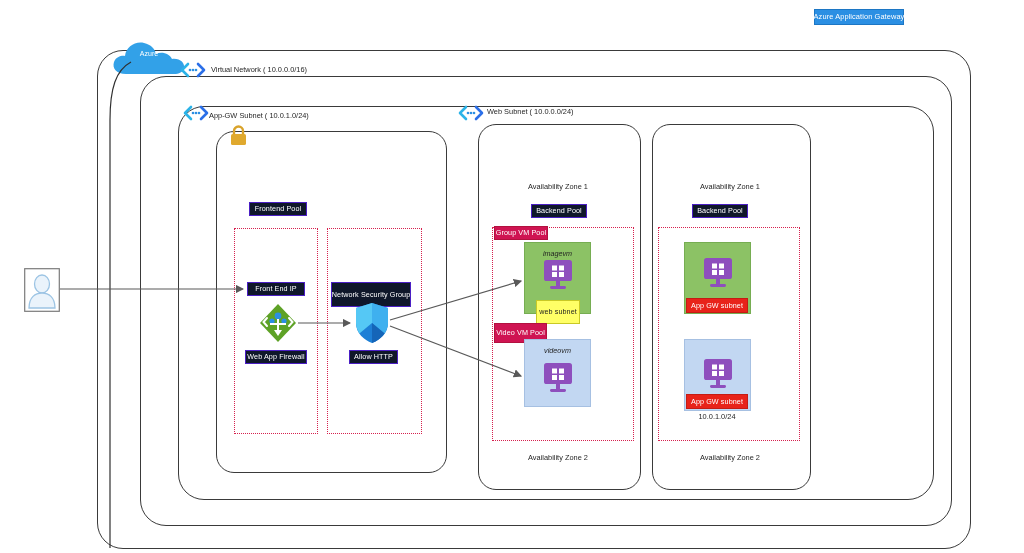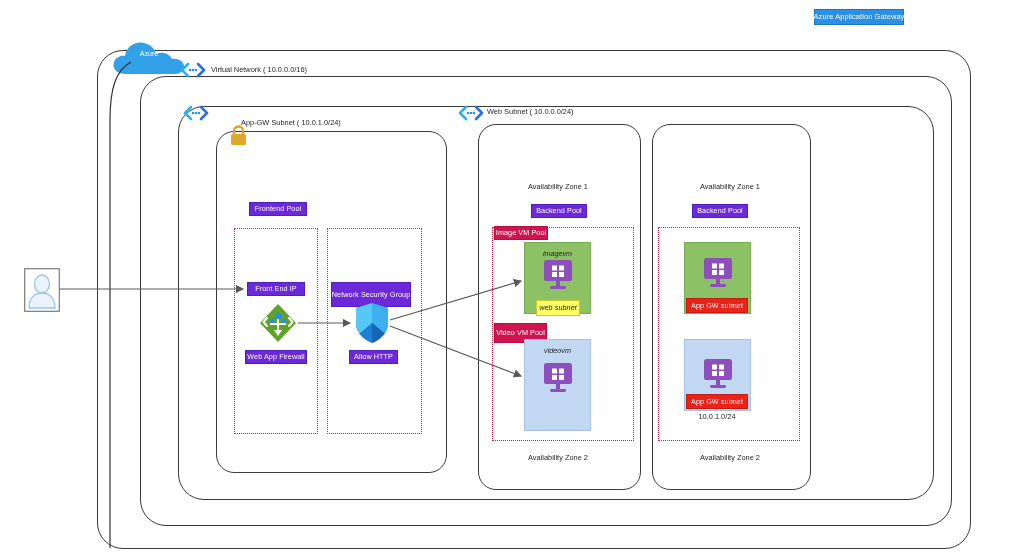--- a/index.html
+++ b/index.html
@@ -8,21 +8,21 @@
   .abs{position:absolute;}
   
   .cont{position:absolute;border:1.3px solid #3a3a3a;border-radius:26px;background:transparent;}
   .cont.sm{border-radius:18px;}
   
   .dashbox{position:absolute;border:1.6px dotted #d6204e;background:transparent;}
   
   .chip{position:absolute;display:flex;align-items:center;justify-content:center;
         font-size:7.2px;line-height:1;letter-spacing:.1px;color:#ffffff;white-space:nowrap;
         box-sizing:border-box;padding:0 4px;}
-  .chip.purple{background:#6d28d9;border:1px solid #4a1fc4;}
+  .chip.purple{background:#0f172a;border:1px solid #4a1fc4;}
   .chip.crimson{background:#cf1452;border:1px solid #b2113f;}
   .chip.red{background:#e8231a;border:1px solid #c41c14;}
   .chip.yellow{background:#ffff66;border:1px solid #c9c925;color:#1f1f1f;}
   .chip.blue{background:#2b8fe3;border:1px solid #1c76c4;}
   
   .txt{position:absolute;font-size:7.4px;color:#1f1f1f;white-space:nowrap;line-height:1;}
   .txt.c{transform:translateX(-50%);}
   
   .vmtile{position:absolute;box-sizing:border-box;}
   .vmtile.green{background:#8cc265;border:1px solid #76ad52;}
@@ -73,21 +73,21 @@
 
 <div class="ico" style="left:183px;top:105px;">
   <svg width="26" height="16" viewBox="0 0 26 16">
     <path d="M8 2 L2 8 L8 14" stroke="#2bb3e8" stroke-width="2.6" fill="none" stroke-linecap="round" stroke-linejoin="round"></path>
     <path d="M18 2 L24 8 L18 14" stroke="#2b6fe8" stroke-width="2.6" fill="none" stroke-linecap="round" stroke-linejoin="round"></path>
     <circle cx="10" cy="8" r="1.3" fill="#2b8fe3"></circle>
       <circle cx="13" cy="8" r="1.3" fill="#2b8fe3"></circle>
       <circle cx="16" cy="8" r="1.3" fill="#2b8fe3"></circle>
   </svg>
 </div>
-<div class="txt" style="left:209px;top:119px;margin-left:32px;">App-GW Subnet ( 10.0.1.0/24)</div>
+<div class="txt" style="left:209px;top:112px;">App-GW Subnet ( 10.0.1.0/24)</div>
 
 <div class="ico" style="left:458px;top:105px;">
   <svg width="26" height="16" viewBox="0 0 26 16">
     <path d="M8 2 L2 8 L8 14" stroke="#2bb3e8" stroke-width="2.6" fill="none" stroke-linecap="round" stroke-linejoin="round"></path>
     <path d="M18 2 L24 8 L18 14" stroke="#2b6fe8" stroke-width="2.6" fill="none" stroke-linecap="round" stroke-linejoin="round"></path>
     <circle cx="10" cy="8" r="1.3" fill="#2b8fe3"></circle>
       <circle cx="13" cy="8" r="1.3" fill="#2b8fe3"></circle>
       <circle cx="16" cy="8" r="1.3" fill="#2b8fe3"></circle>
   </svg>
 </div>
@@ -141,39 +141,39 @@
   </svg>
 </div>
 
 <div class="chip purple" style="left:349px;top:350px;width:49px;height:14px;">Allow HTTP</div>
 
 <div class="txt c" style="left:558px;top:183px;">Availability Zone 1</div>
 <div class="chip purple" style="left:531px;top:204px;width:56px;height:14px;">Backend Pool</div>
 
 <div class="dashbox" style="left:492px;top:227px;width:140px;height:212px;"></div>
 
-<div class="chip crimson" style="left:494px;top:226px;width:54px;height:14px;">Image VM Pool</div>
+<div class="chip crimson" style="left:494px;top:226px;width:54px;height:14px;">Group VM Pool</div>
 
 <div class="vmtile green" style="left:524px;top:242px;width:67px;height:72px;">
   <span class="vmname">imagevm</span>
   <svg width="34" height="32" viewBox="0 0 34 32" style="top:16px;">
     <rect x="3" y="1" width="28" height="21" rx="2.6" fill="#8e4fbd"></rect>
     <rect x="11" y="6.5" width="5" height="5" fill="#ffffff"></rect>
     <rect x="18" y="6.5" width="5" height="5" fill="#ffffff"></rect>
     <rect x="11" y="13" width="5" height="5" fill="#ffffff"></rect>
     <rect x="18" y="13" width="5" height="5" fill="#ffffff"></rect>
     <rect x="15" y="22" width="4" height="5" fill="#8e4fbd"></rect>
     <rect x="9" y="27" width="16" height="3" rx="1.4" fill="#8e4fbd"></rect>
   </svg>
 </div>
-<div class="chip yellow" style="left:536px;top:300px;width:44px;height:16px;font-style:italic;">web subnet</div>
+<div class="chip yellow" style="left:536px;top:300px;width:44px;height:24px;">web subnet</div>
 
 <div class="chip crimson" style="left:494px;top:323px;width:53px;height:20px;">Video VM Pool</div>
 
-<div class="vmtile bluegrey" style="left:524px;top:339px;width:67px;height:92px;">
+<div class="vmtile bluegrey" style="left:524px;top:339px;width:67px;height:68px;">
   <span class="vmname">videovm</span>
   <svg width="34" height="32" viewBox="0 0 34 32" style="top:22px;">
     <rect x="3" y="1" width="28" height="21" rx="2.6" fill="#8e4fbd"></rect>
     <rect x="11" y="6.5" width="5" height="5" fill="#ffffff"></rect>
     <rect x="18" y="6.5" width="5" height="5" fill="#ffffff"></rect>
     <rect x="11" y="13" width="5" height="5" fill="#ffffff"></rect>
     <rect x="18" y="13" width="5" height="5" fill="#ffffff"></rect>
     <rect x="15" y="22" width="4" height="5" fill="#8e4fbd"></rect>
     <rect x="9" y="27" width="16" height="3" rx="1.4" fill="#8e4fbd"></rect>
   </svg>

